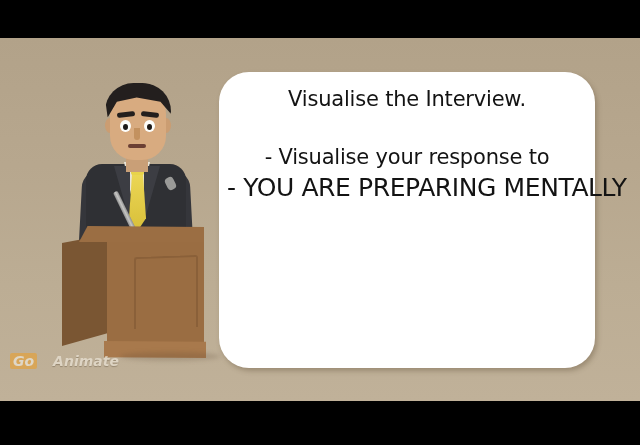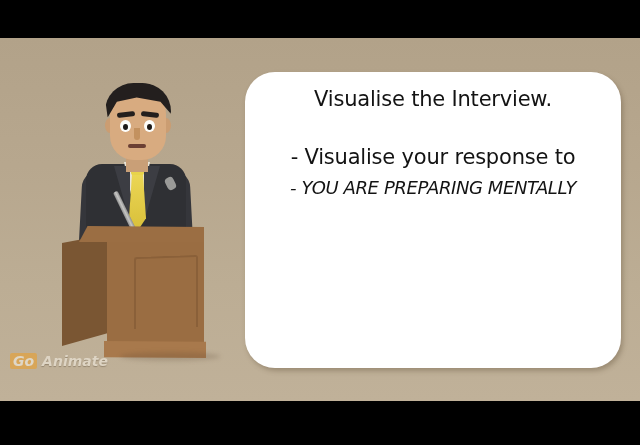--- a/index.html
+++ b/index.html
@@ -270,21 +270,21 @@
     left: 58px; top: 126px;
     width: 100px; height: 9px;
     background: rgba(90,70,48,0.22);
     border-radius: 50%;
     filter: blur(2px);
   }
 
   
   #bubble {
     position: absolute;
-    left: 245px;
+    left: 219px;
     top: 34px;
     width: 376px;
     height: 296px;
     background: #ffffff;
     border-radius: 30px;
     box-shadow: 2px 3px 5px rgba(90,72,48,0.35);
     box-sizing: border-box;
     padding: 12px 8px 6px 8px;
     display: flex;
     flex-direction: column;
@@ -300,21 +300,21 @@
   .bline {
     display: block;
     white-space: nowrap;
     letter-spacing: -0.2px;
   }
   .ln-title   { font-size: 21px; line-height: 30px; margin-bottom: 28px; }
   .ln-1       { font-size: 21px; line-height: 30px; }
   .ln-2       { font-size: 21px; line-height: 30px; }
   .ln-3       { font-size: 21px; line-height: 30px; }
   .ln-4       { font-size: 21px; line-height: 31px; }
-  .ln-5       { font-size: 18px; line-height: 31px; letter-spacing: -0.4px; font-style: italic; }
+  .ln-5       { font-size: 25px; line-height: 31px; letter-spacing: -0.4px; }
 
   
   #watermark {
     position: absolute;
     left: 10px;
     top: 314px;
     z-index: 40;
     opacity: 0.62;
     user-select: none;
   }
@@ -335,21 +335,21 @@
     border-radius: 2px;
     text-align: center;
   }
   .wm-animate {
     color: #f2ece0;
     font-family: "DejaVu Sans", sans-serif;
     font-weight: 700;
     font-style: italic;
     font-size: 14px;
     line-height: 16px;
-    margin-left: 5px;
+    margin-left: 16px;
     text-shadow: 0 1px 1px rgba(60,45,25,0.5);
   }
   .wm-row2 {
     color: #efe8da;
     font-family: "DejaVu Sans", sans-serif;
     font-weight: 700;
     font-style: italic;
     font-size: 11.5px;
     line-height: 15px;
     margin-top: 1px;

